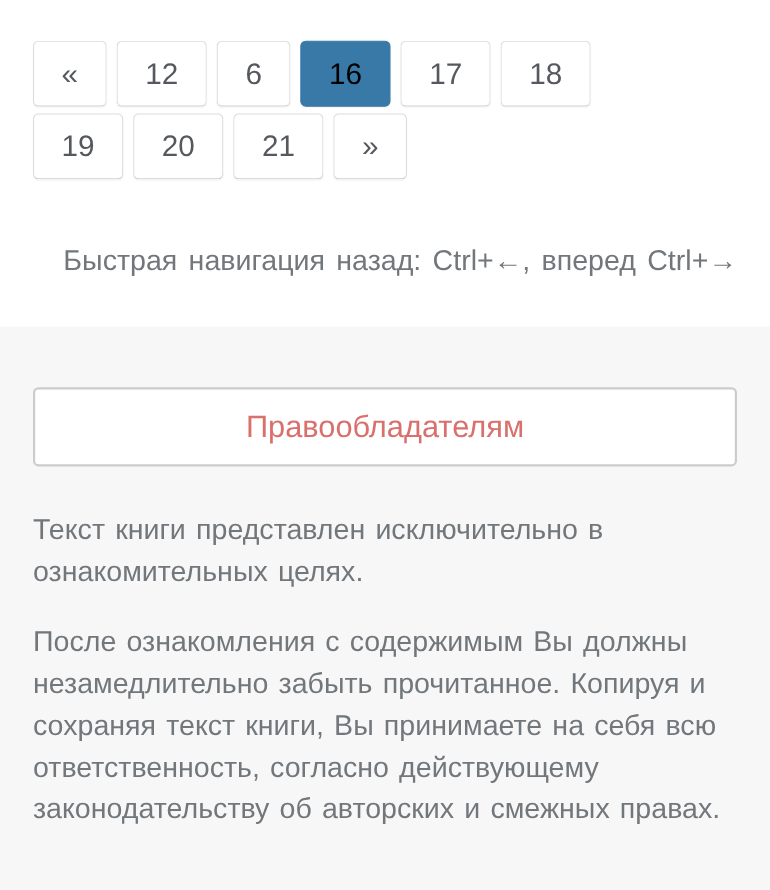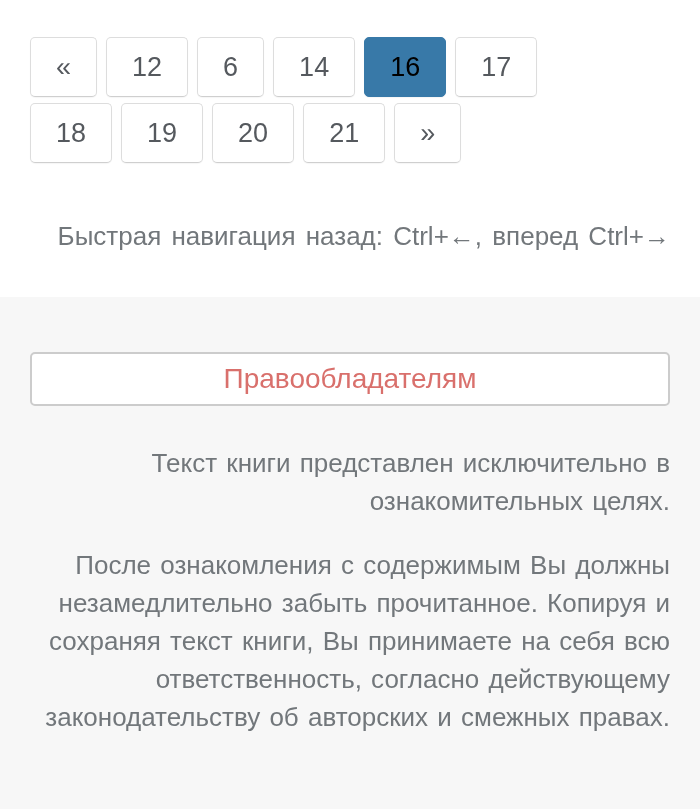--- a/index.html
+++ b/index.html
@@ -58,51 +58,49 @@
 
   
   .copyright-section {
     background: #f7f7f7;
     flex: 1;
     padding: 55px 30px 30px 30px;
   }
   .copyright-btn {
     display: block;
     width: 100%;
-    height: 54px;
+    height: 72px;
     background: #ffffff;
     border: 2px solid #cccccc;
     border-radius: 5px;
     font-family: "Liberation Sans", sans-serif;
     font-size: 28px;
     color: #d9706c;
     text-align: center;
     cursor: pointer;
   }
   .disclaimer { margin-top: 38px; }
   .disclaimer p {
     font-size: 26px;
     line-height: 38px;
     color: #72777b;
     word-spacing: 2px;
     margin-bottom: 26px;
-    text-align: right;
   }
 </style>
 </head>
 <body>
 
 <div class="page">
 
   <div class="top-section">
     <nav class="pagination">
       <a class="page-btn">«</a>
       <a class="page-btn">12</a>
       <a class="page-btn">6</a>
-      <a class="page-btn">14</a>
       <a class="page-btn active">16</a>
       <a class="page-btn">17</a>
       <a class="page-btn">18</a>
       <a class="page-btn">19</a>
       <a class="page-btn">20</a>
       <a class="page-btn">21</a>
       <a class="page-btn">»</a>
     </nav>
 
     <p class="hint">Быстрая навигация назад: Ctrl+←, вперед Ctrl+→</p>

